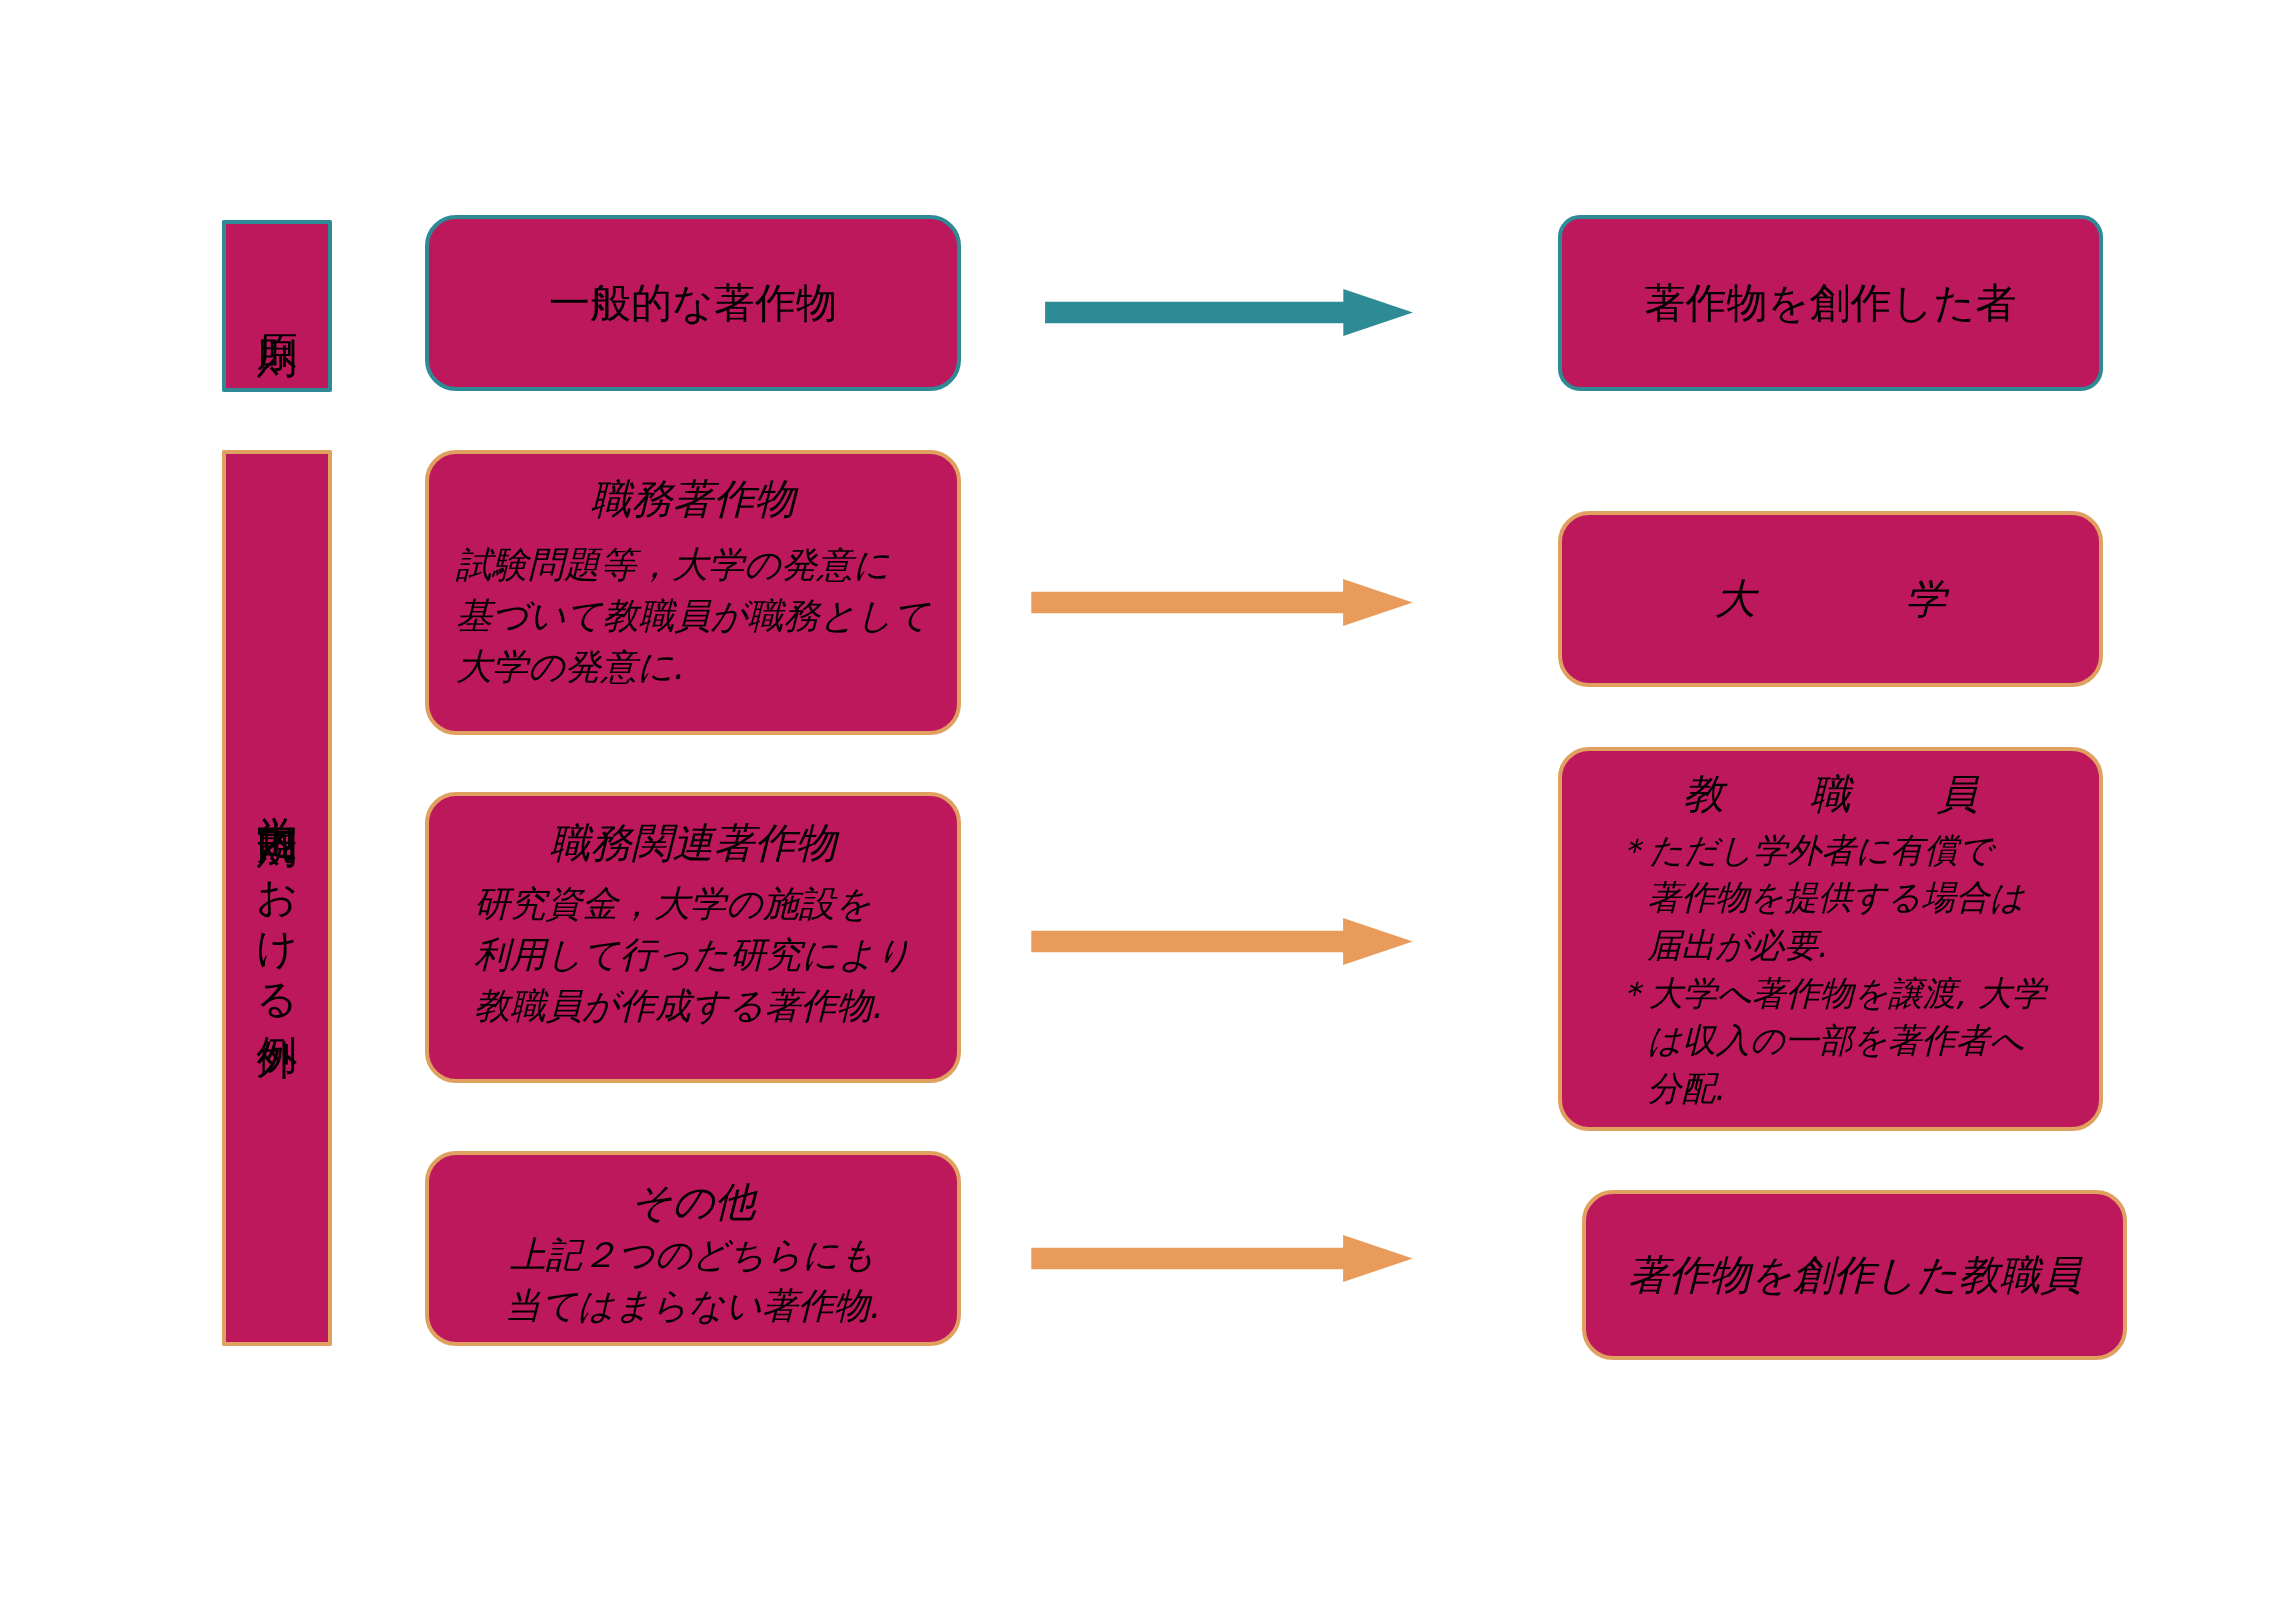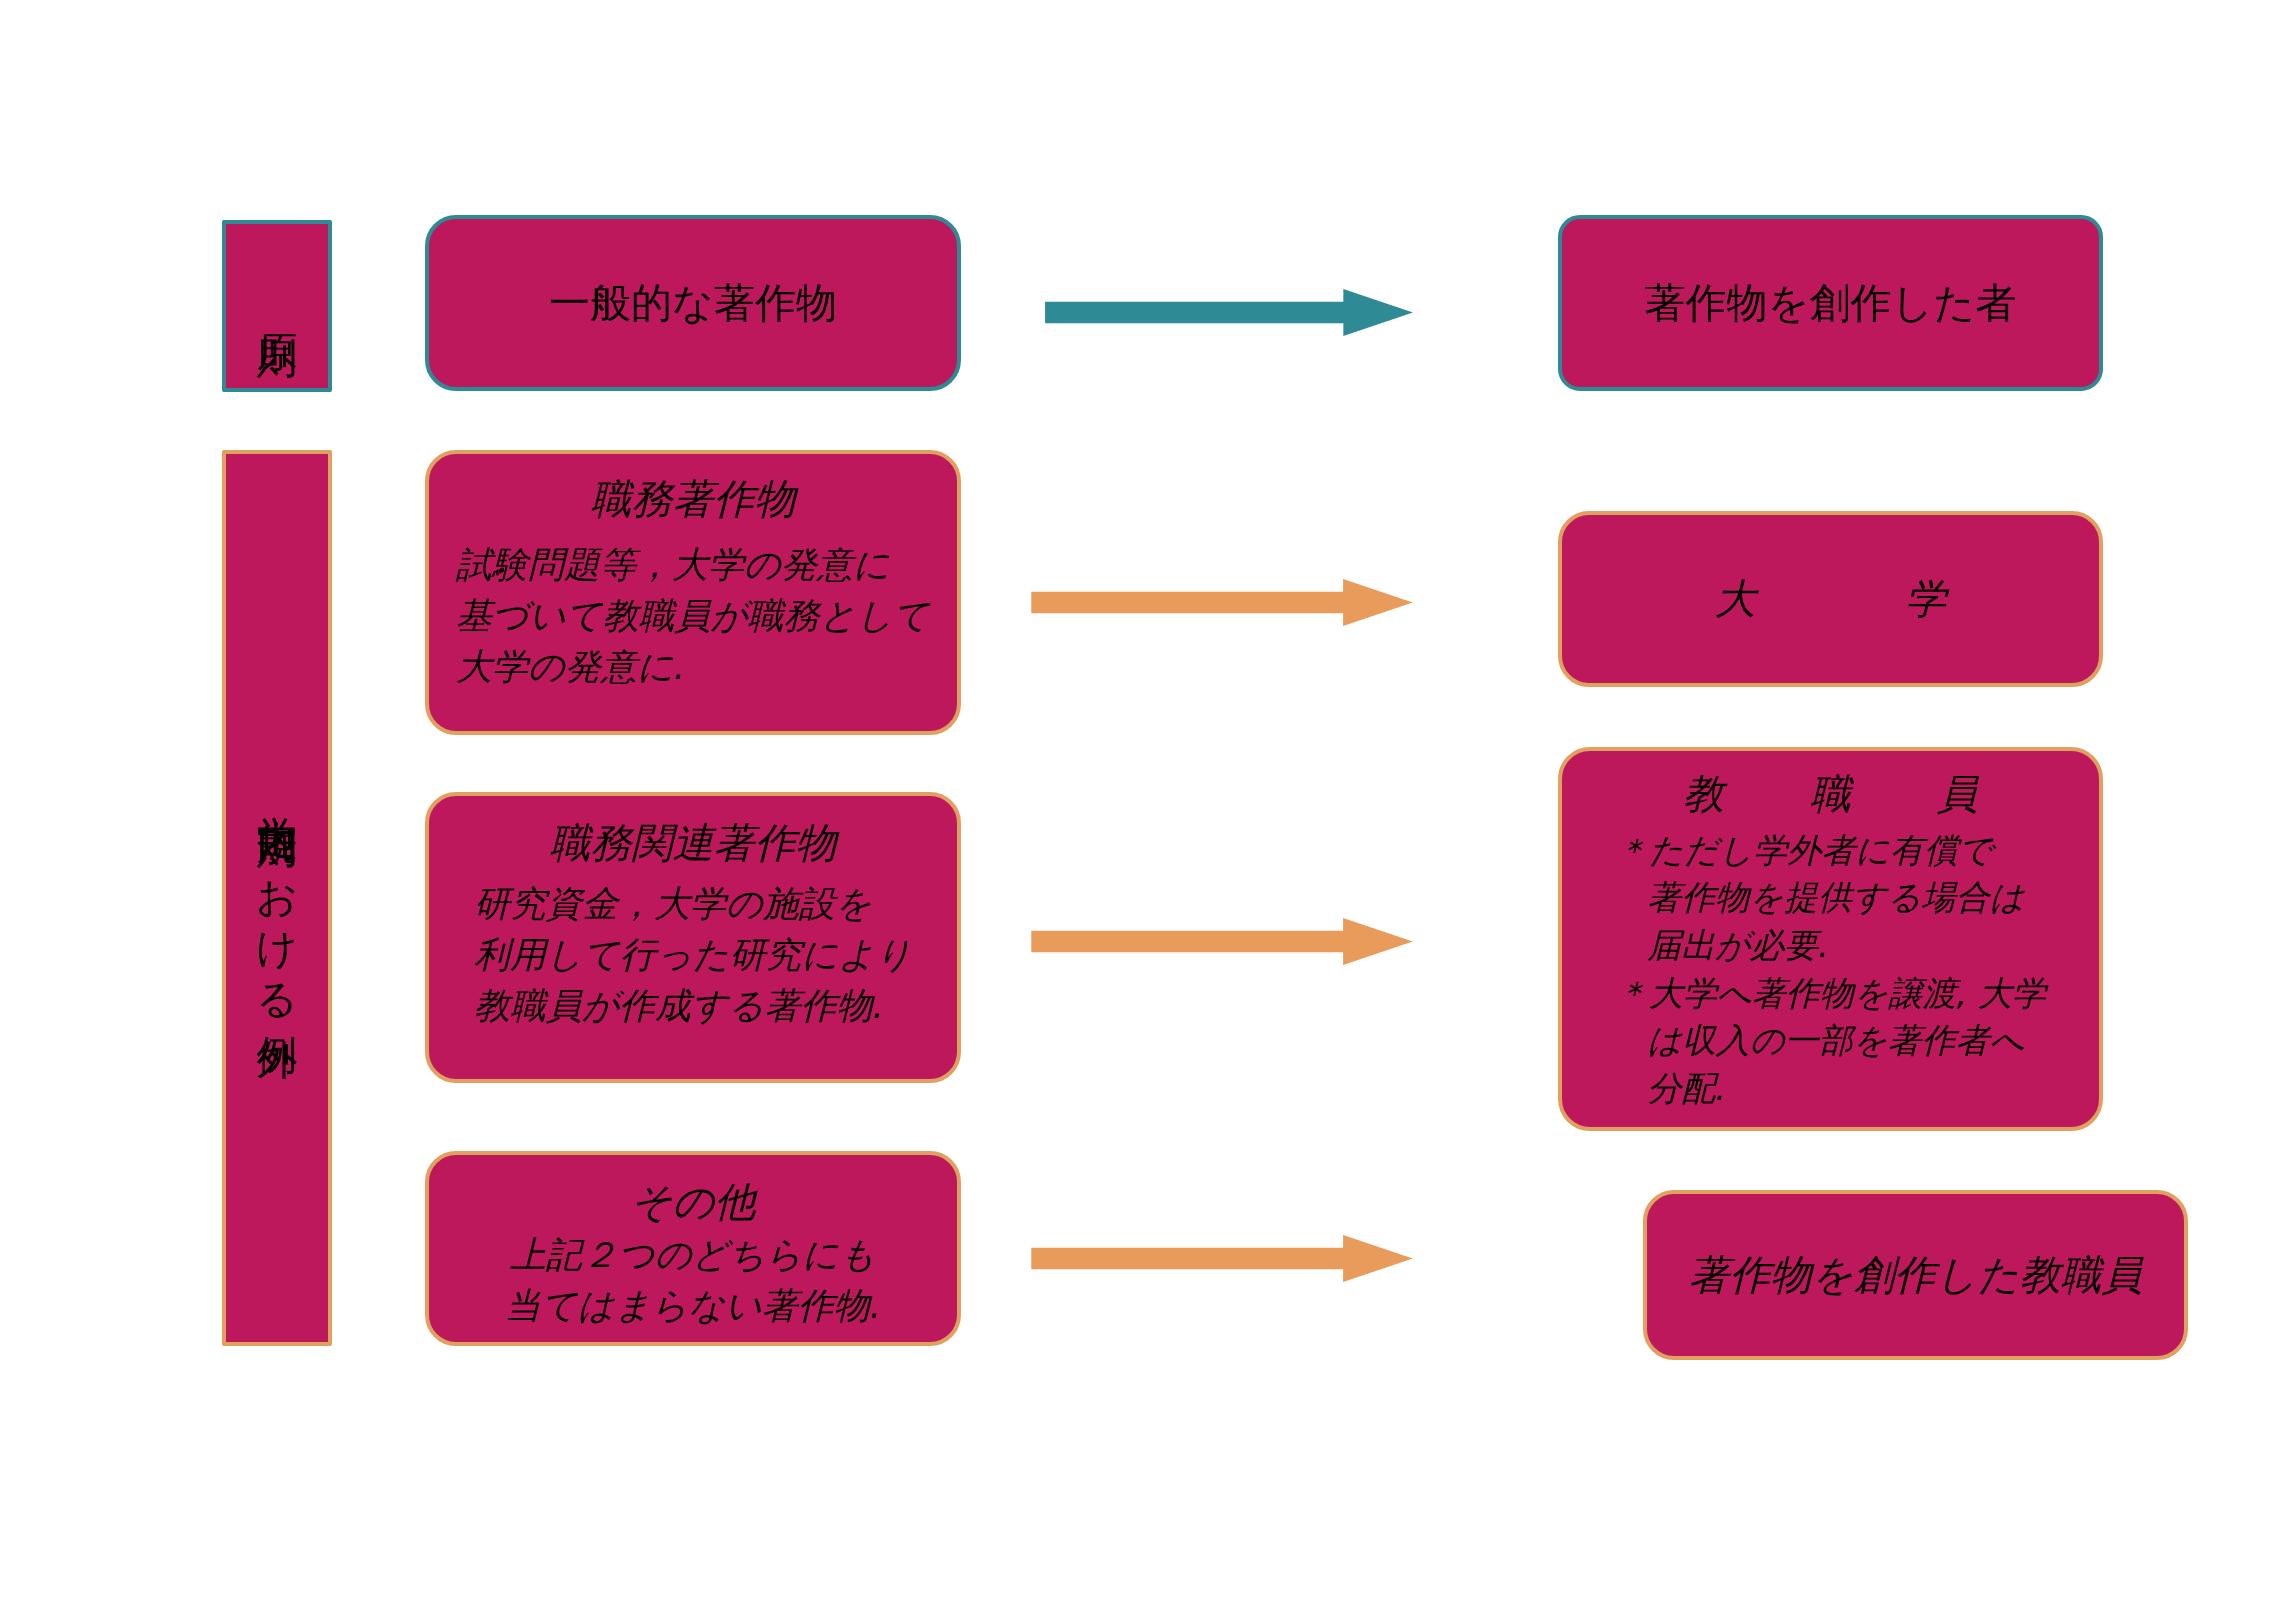--- a/index.html
+++ b/index.html
@@ -157,21 +157,21 @@
       <div class="body-line">教職員が作成する著作物.</div>
     </div>
   </div>
 
   <div class="arrow" style="left:1031px; top:918px;">
     <svg width="382" height="47" viewBox="0 0 422 52" aria-hidden="true">
       <polygon points="0,14 345,14 345,0 422,26 345,52 345,38 0,38" fill="#E89B5A"></polygon>
     </svg>
   </div>
 
-  <div class="box orange-box" style="left:1558px; top:747px; width:545px; height:384px; justify-content:flex-start; padding-top:16.3px;border-radius:32px;">
+  <div class="box orange-box" style="left:1558px; top:747px; width:545px; height:384px; justify-content:flex-start; padding-top:16.3px;">
     <div class="title-spaced">教　職　員</div>
     <div class="body-block" style="margin-top:5.4px;">
       <div class="note-line">＊ただし学外者に有償で</div>
       <div class="note-line indent">著作物を提供する場合は</div>
       <div class="note-line indent">届出が必要.</div>
       <div class="note-line">＊大学へ著作物を譲渡, 大学</div>
       <div class="note-line indent">は収入の一部を著作者へ</div>
       <div class="note-line indent">分配.</div>
     </div>
   </div>
@@ -183,18 +183,18 @@
       <div class="body-line">当てはまらない著作物.</div>
     </div>
   </div>
 
   <div class="arrow" style="left:1031px; top:1235px;">
     <svg width="382" height="47" viewBox="0 0 422 52" aria-hidden="true">
       <polygon points="0,14 345,14 345,0 422,26 345,52 345,38 0,38" fill="#E89B5A"></polygon>
     </svg>
   </div>
 
-  <div class="box orange-box" style="left:1643px; top:1190px; width:545px; height:170px;text-align:center;">
+  <div class="box orange-box" style="left:1582px; top:1190px; width:545px; height:170px;text-align:center;">
     <div class="title-line">著作物を創作した教職員</div>
   </div>
 
 </div>
 
 
 </body></html>

